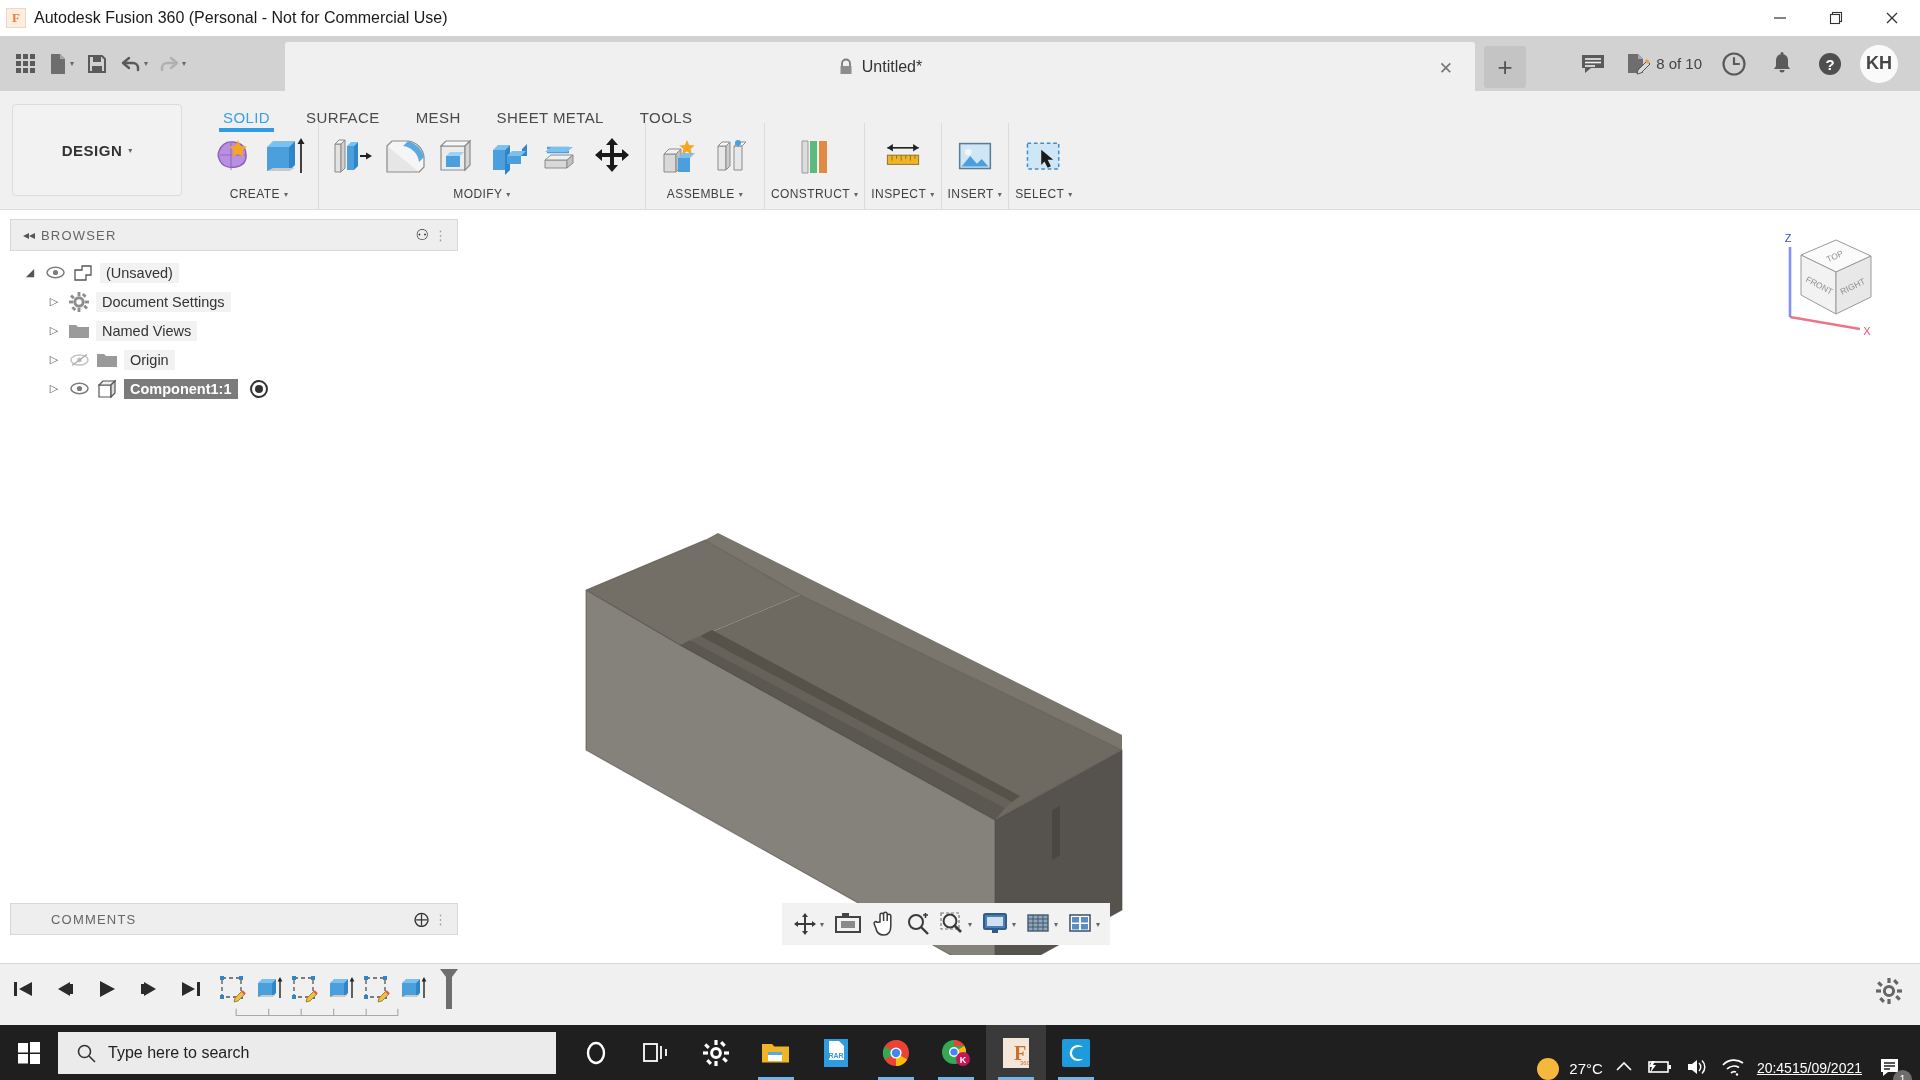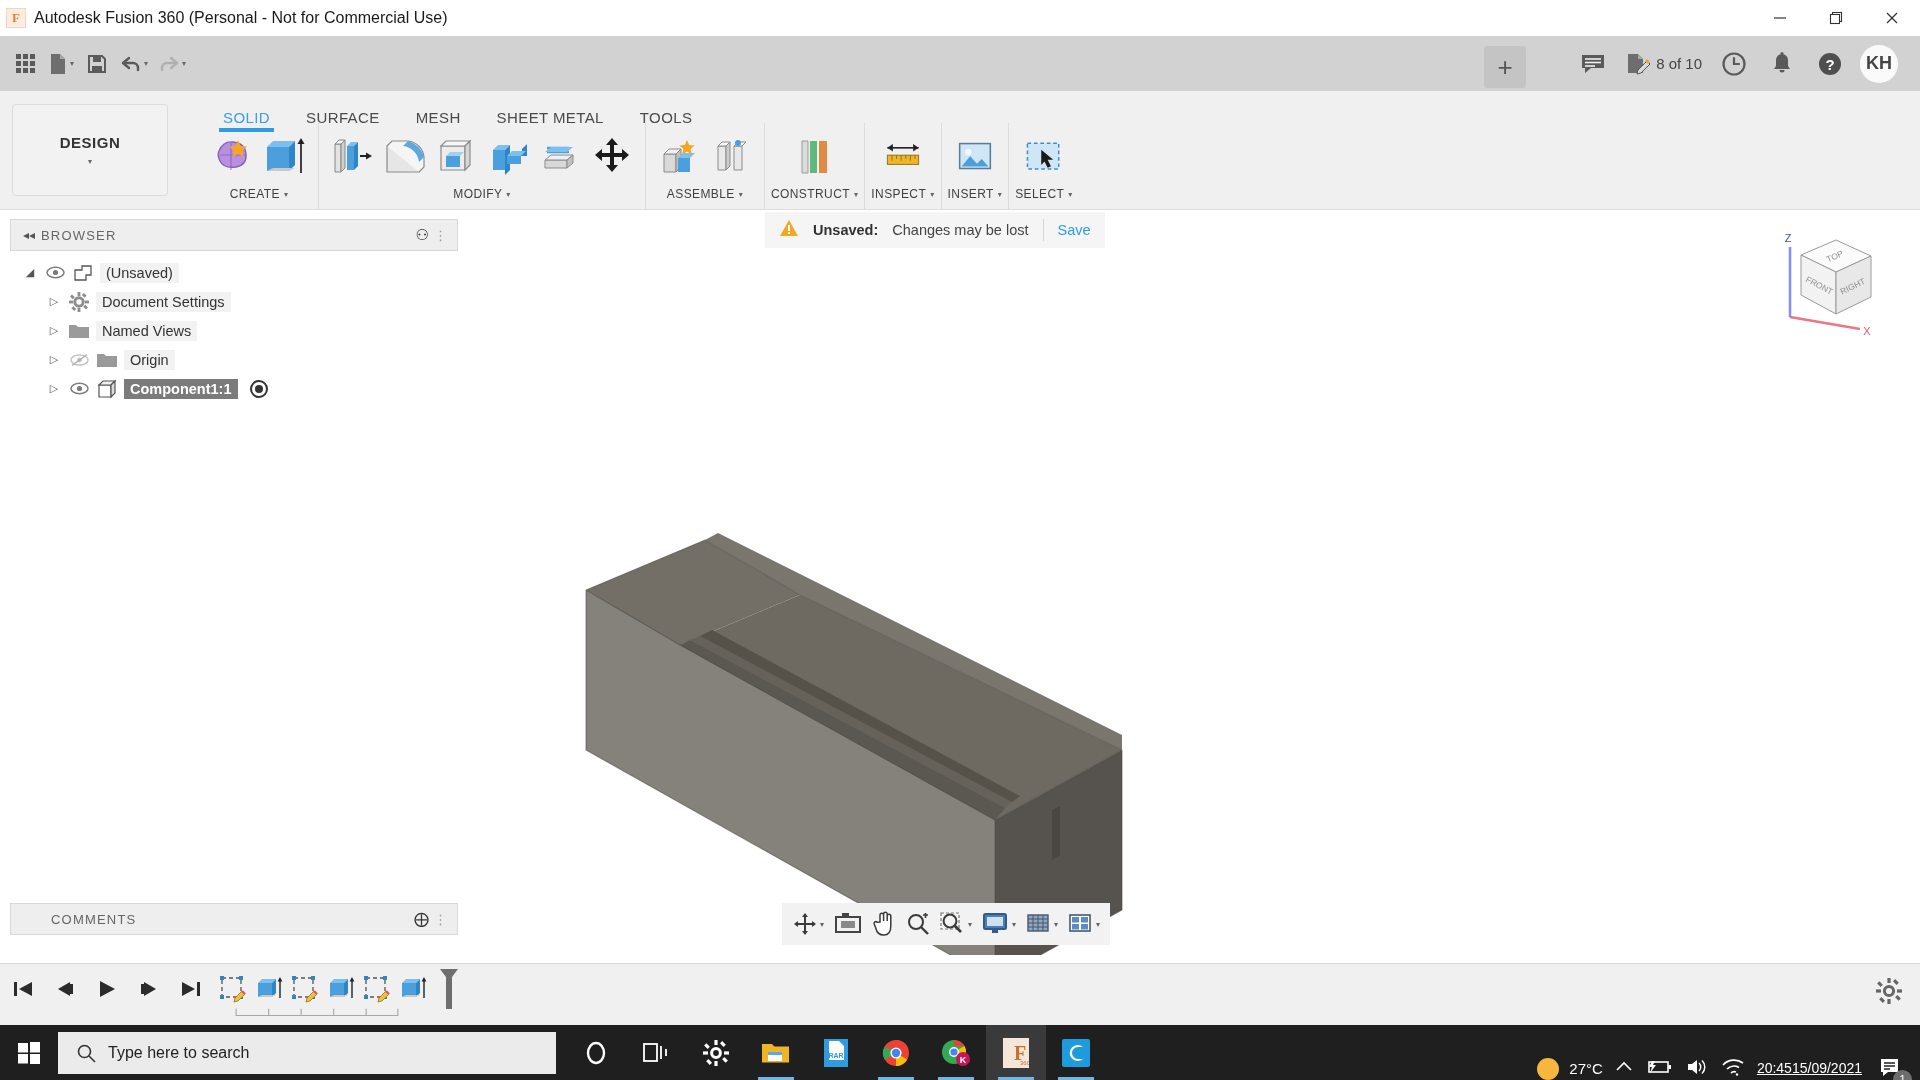--- a/index.html
+++ b/index.html
@@ -71,23 +71,23 @@
     display: flex; align-items: center; justify-content: center;
     font-size: 18px; color: #444; font-weight: bold; margin-left: 4px;
   }
 
   
   .ribbon {
     position: absolute; top: 91px; left: 0; width: 1920px; height: 119px;
     background: #f0f0f0; border-bottom: 1px solid #dcdcdc;
   }
   .design-box {
-    position: absolute; left: 12px; top: 13px; width: 156px; height: 92px;
+    position: absolute; left: 12px; top: 13px; width: 170px; height: 92px;
     border: 1px solid #dcdcdc; border-radius: 4px; background: #f2f2f2;
-    display: flex; align-items: center; justify-content: center; gap: 6px; flex-direction: column;
+    display: flex; align-items: center; justify-content: center; gap: 6px;
   }
   .design-text { font-size: 15px; font-weight: bold; color: #333; letter-spacing: .5px; }
 
   .tabs { position: absolute; left: 205px; top: 8px; display: flex; gap: 0; }
   .rtab {
     padding: 10px 18px 6px; font-size: 15px; color: #4a4a4a; letter-spacing: .4px;
     position: relative;
   }
   .rtab.active { color: #3aa0e8; }
   .rtab.active::after {
@@ -269,20 +269,28 @@
       </div>
       <div class="qat-btn">
         <svg width="22" height="20" viewBox="0 0 22 20">
           <path d="M13 4 L19 9 L13 14" fill="none" stroke="#b0b0b0" stroke-width="2.4" stroke-linecap="round" stroke-linejoin="round"></path>
           <path d="M18.5 9 H9 a5 5 0 0 0 -5 5 v2" fill="none" stroke="#b0b0b0" stroke-width="2.4" stroke-linecap="round"></path>
         </svg>
         <span class="caret">▾</span>
       </div>
     </div>
 
+    <div class="doc-tab">
+      <svg width="16" height="18" viewBox="0 0 16 18">
+        <path d="M4 8 V5.5 a4 4 0 0 1 8 0 V8" fill="none" stroke="#7a7a7a" stroke-width="1.8"></path>
+        <rect x="2.5" y="8" width="11" height="8" fill="#8d8d8d"></rect>
+      </svg>
+      <span class="tab-title">Untitled*</span>
+      <span class="tab-close">✕</span>
+    </div>
     <div class="tab-plus">+</div>
 
     <div class="qat-right">
       <div class="qr-btn">
         <svg width="26" height="24" viewBox="0 0 26 24">
           <path d="M2 3 h22 v13 h-13 l-6 5 v-5 h-3 z" fill="#5a5a5a"></path>
           <line x1="5" y1="7" x2="21" y2="7" stroke="#f0f0f0" stroke-width="1.6"></line>
           <line x1="5" y1="10.5" x2="21" y2="10.5" stroke="#f0f0f0" stroke-width="1.6"></line>
           <line x1="5" y1="14" x2="15" y2="14" stroke="#f0f0f0" stroke-width="1.6"></line>
         </svg>
@@ -550,33 +558,20 @@
       <path d="M1052 600 L1060 596 L1060 645 L1052 650 Z" fill="#4a4742"></path>
 
       <g stroke="#4b4843" stroke-width="1.1" fill="none" opacity=".55">
         <path d="M586 380 L586 540 L995 770 L1122 700 L1122 540 L800 385 L705 330 Z"></path>
         <path d="M995 610 L995 770"></path>
         <path d="M586 380 L680 435 L995 610 L1122 540"></path>
       </g>
     </svg>
   </div>
 
-  <div class="unsaved-bar">
-    <span class="uns-warn">
-      <svg width="20" height="18" viewBox="0 0 20 18">
-        <path d="M10 1 L19 17 H1 Z" fill="#f5a623"></path>
-        <rect x="9" y="6" width="2" height="6" fill="#fff"></rect>
-        <rect x="9" y="13" width="2" height="2" fill="#fff"></rect>
-      </svg>
-    </span>
-    <span class="uns-label">Unsaved:</span>
-    <span class="uns-msg">Changes may be lost</span>
-    <span class="uns-sep"></span>
-    <span class="uns-save">Save</span>
-  </div>
 
   <div class="viewcube">
     <svg width="120" height="120" viewBox="0 0 120 120">
 
       <line x1="22" y1="22" x2="22" y2="92" stroke="#5b6ff0" stroke-width="2.6" opacity=".75"></line>
       <line x1="22" y1="92" x2="92" y2="104" stroke="#e8536b" stroke-width="2.6" opacity=".8"></line>
       <text x="20" y="17" font-size="11" fill="#3a4fd0" font-family="Liberation Sans, sans-serif" text-anchor="middle">Z</text>
       <text x="99" y="110" font-size="11" fill="#e8536b" font-family="Liberation Sans, sans-serif" text-anchor="middle">X</text>
 
       <path d="M33 30 L68 15 L103 31 L68 47 Z" fill="#fbfbfb" stroke="#9a9a9a" stroke-width="1"></path>

